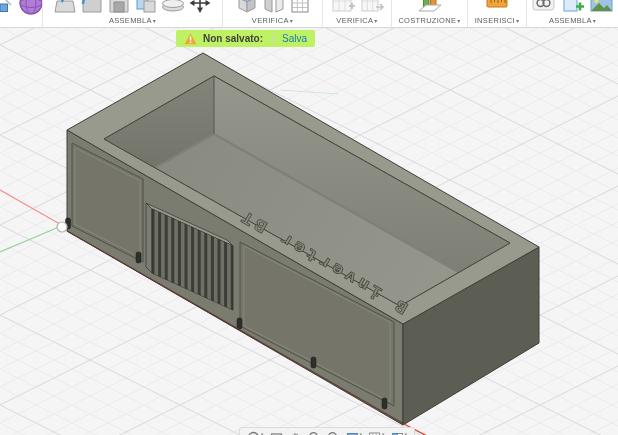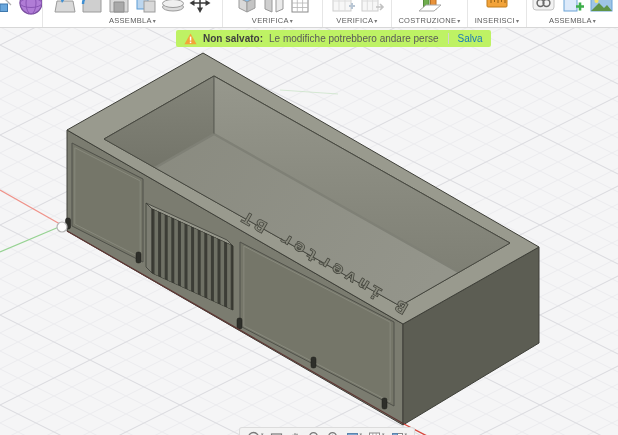--- a/index.html
+++ b/index.html
@@ -292,21 +292,20 @@
   </div>
 </div>
 
 <div class="warnbar">
   <svg width="13" height="12" viewBox="0 0 13 12">
     <polygon points="6.5,0.5 12.6,11.3 0.4,11.3" fill="#f2a638"></polygon>
     <rect x="5.8" y="3.6" width="1.5" height="4" fill="#ffffff"></rect>
     <rect x="5.8" y="8.6" width="1.5" height="1.5" fill="#ffffff"></rect>
   </svg>
   <span class="warn-title">Non salvato:</span>
-  <span class="warn-msg">Le modifiche potrebbero andare perse</span>
   <span class="warn-sep"></span>
   <span class="warn-save">Salva</span>
 </div>
 
 <div class="navbar">
   <span class="nv">
     <svg width="13" height="13" viewBox="0 0 13 13">
         <circle cx="6.5" cy="6.5" r="5" fill="none" stroke="#7a7a7a" stroke-width="1.3"></circle>
         <circle cx="6.5" cy="6.5" r="1.3" fill="#7a7a7a"></circle>
       </svg>

